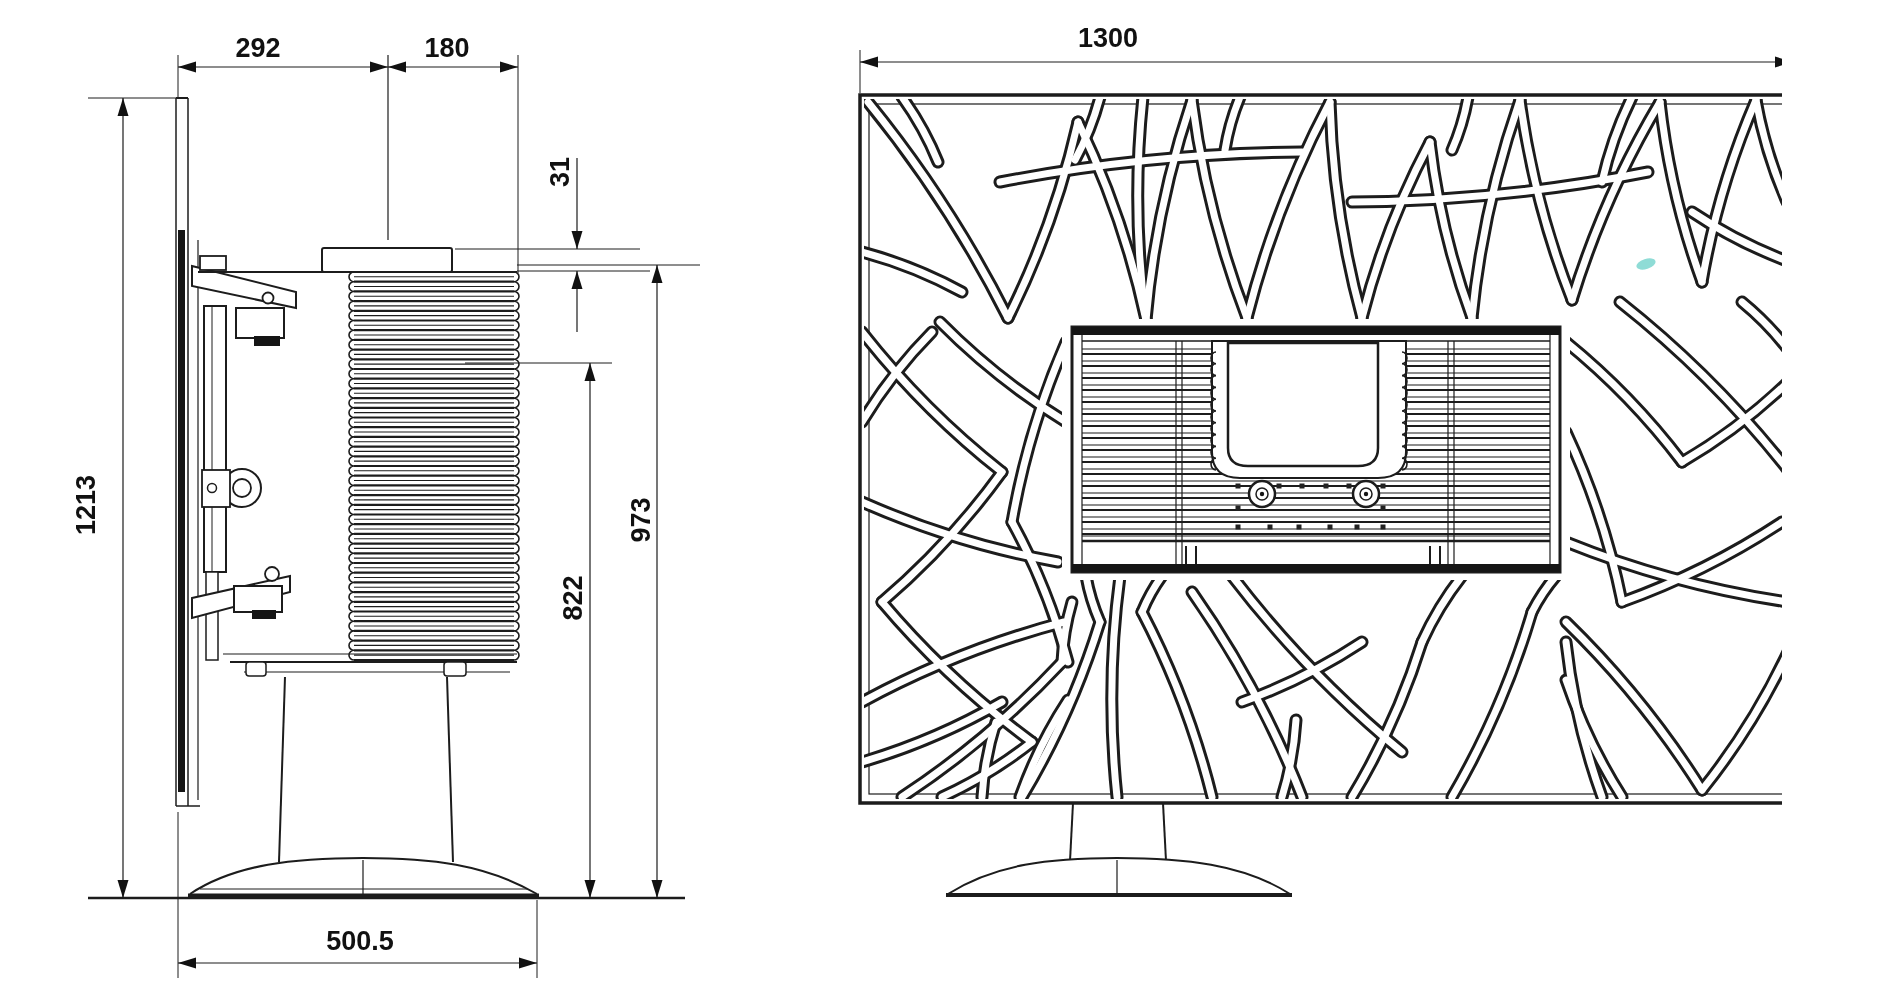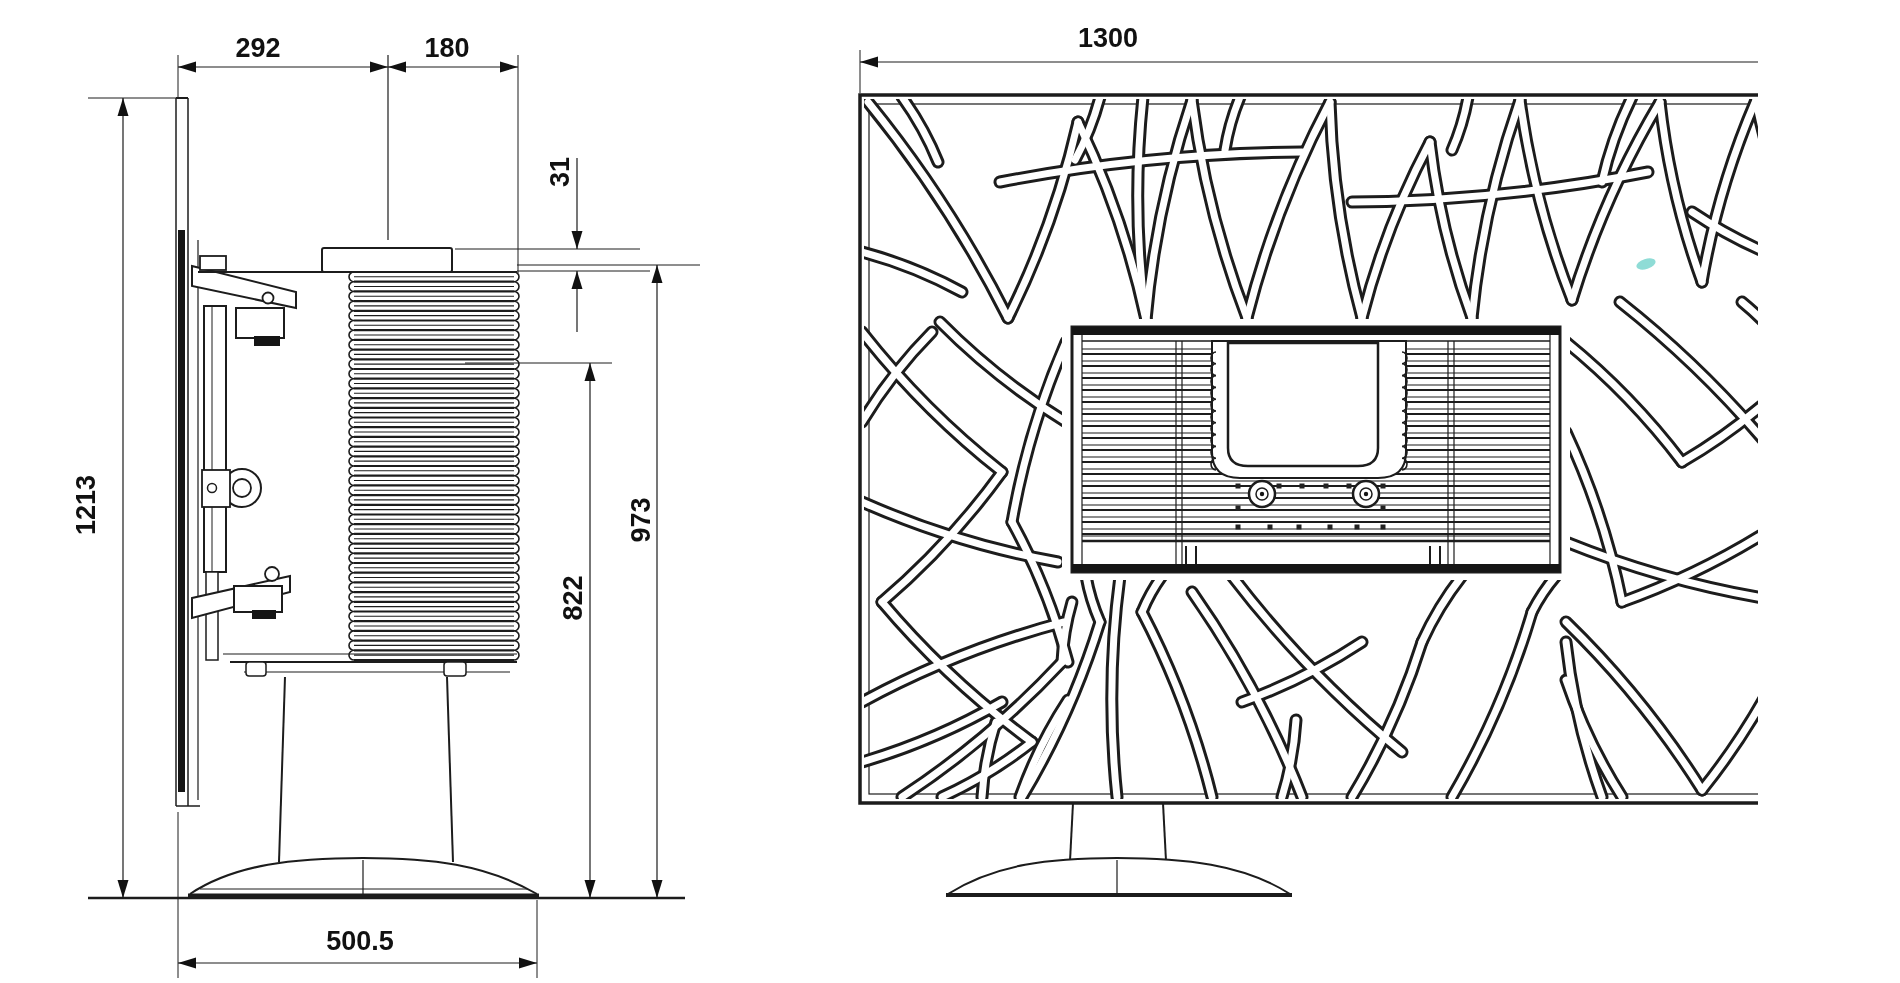--- a/index.html
+++ b/index.html
@@ -1,16 +1,16 @@
 <!DOCTYPE html>
 <html><head>
 <meta charset="utf-8">
 <style>
   html,body{margin:0;padding:0;background:#ffffff;}
-  #stage{position:relative;width:1758px;height:983px;background:#ffffff;overflow:hidden;}
+  #stage{position:relative;width:1758px;height:983px;background:#ffffff;overflow:hidden;padding-left:24px;}
   svg{position:absolute;left:0;top:0;}
   svg text{font-family:"Liberation Sans","DejaVu Sans",sans-serif;font-weight:bold;font-size:27px;fill:#111;}
   .ln{stroke:#1c1c1c;fill:none;stroke-linecap:butt;}
   .shape{stroke:#1c1c1c;fill:#ffffff;}
   .darkfill{fill:#151515;stroke:none;}
   .arrow{fill:#111;stroke:none;}
 </style>
 </head>
 <body>
 

